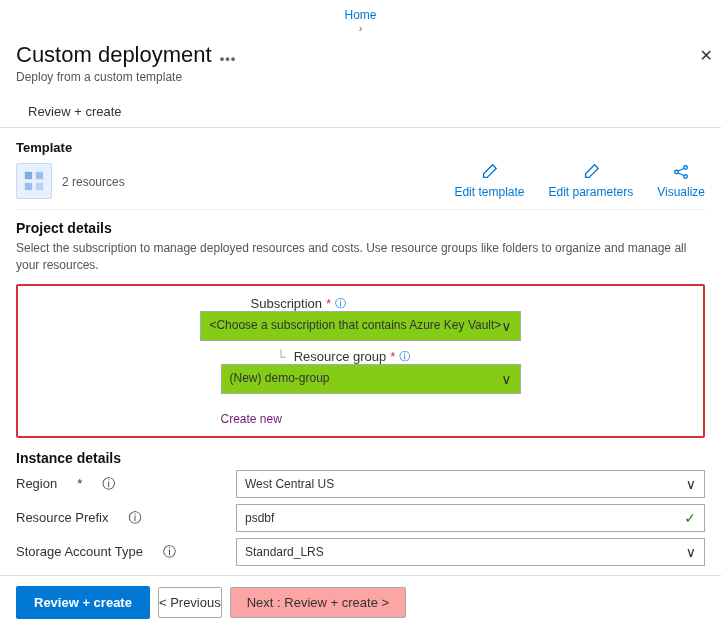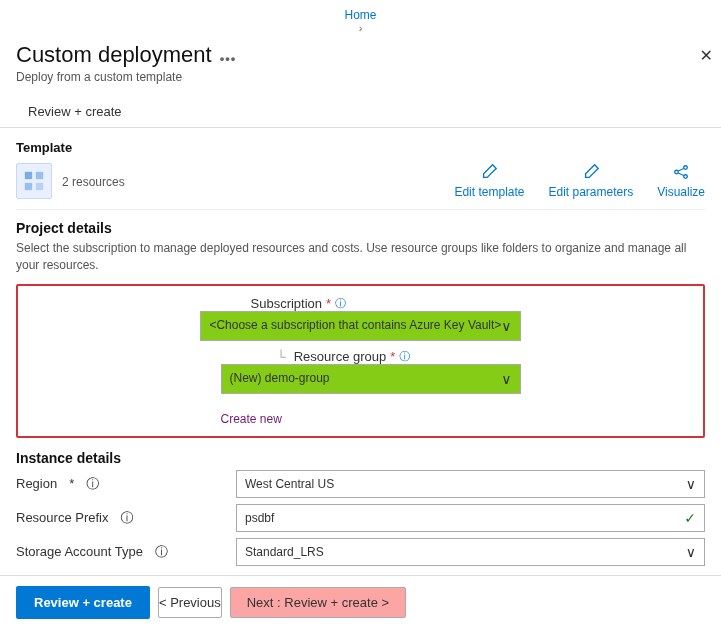--- a/index.html
+++ b/index.html
@@ -63,21 +63,21 @@
 
     .dropdown { display: flex; align-items: flex-start; justify-content: space-between; border: 1px solid #aaa; padding: 6px 8px; background: #84cc16; cursor: pointer; font-size: 12px; color: #333; min-width: 300px; }
     .dropdown-chevron { color: #333; font-size: 14px; }
 
     .create-new-link { color: #701a75; font-size: 12px; cursor: pointer; text-decoration: none; display: block; margin-top: 18px; padding-left: 0; }
 
     
     .instance-section { margin-top: 4px; }
 
     .plain-field-row { display: flex; align-items: center; margin-bottom: 6px; padding: 0; }
-    .plain-field-label { width: 220px; font-size: 13px; color: #333; display: flex; align-items: center; gap: 12px; flex-shrink: 0; }
+    .plain-field-label { width: 220px; font-size: 13px; color: #333; display: flex; align-items: center; gap: 20px; flex-shrink: 0; }
     .plain-field-value { flex: 1; }
 
     .dropdown-check { display: flex; align-items: center; justify-content: space-between; border: 1px solid #aaa; padding: 5px 8px; background: #fff; cursor: pointer; font-size: 12px; color: #333; }
 
     
     .bottom-bar { position: absolute; bottom: 0; left: 0; right: 0; background: #fff; border-top: 1px solid #ddd; padding: 10px 16px; display: flex; align-items: center; gap: 8px; }
 
     .btn-review-create { background: #0078d4; color: #fff; border: 2px solid #0078d4; padding: 7px 16px; font-size: 13px; cursor: pointer; font-weight: 600; border-radius: 2px; }
 
     .btn-previous { background: #fff; color: #333; border: 1px solid #aaa; padding: 7px 0; font-size: 13px; cursor: pointer; border-radius: 2px; }

